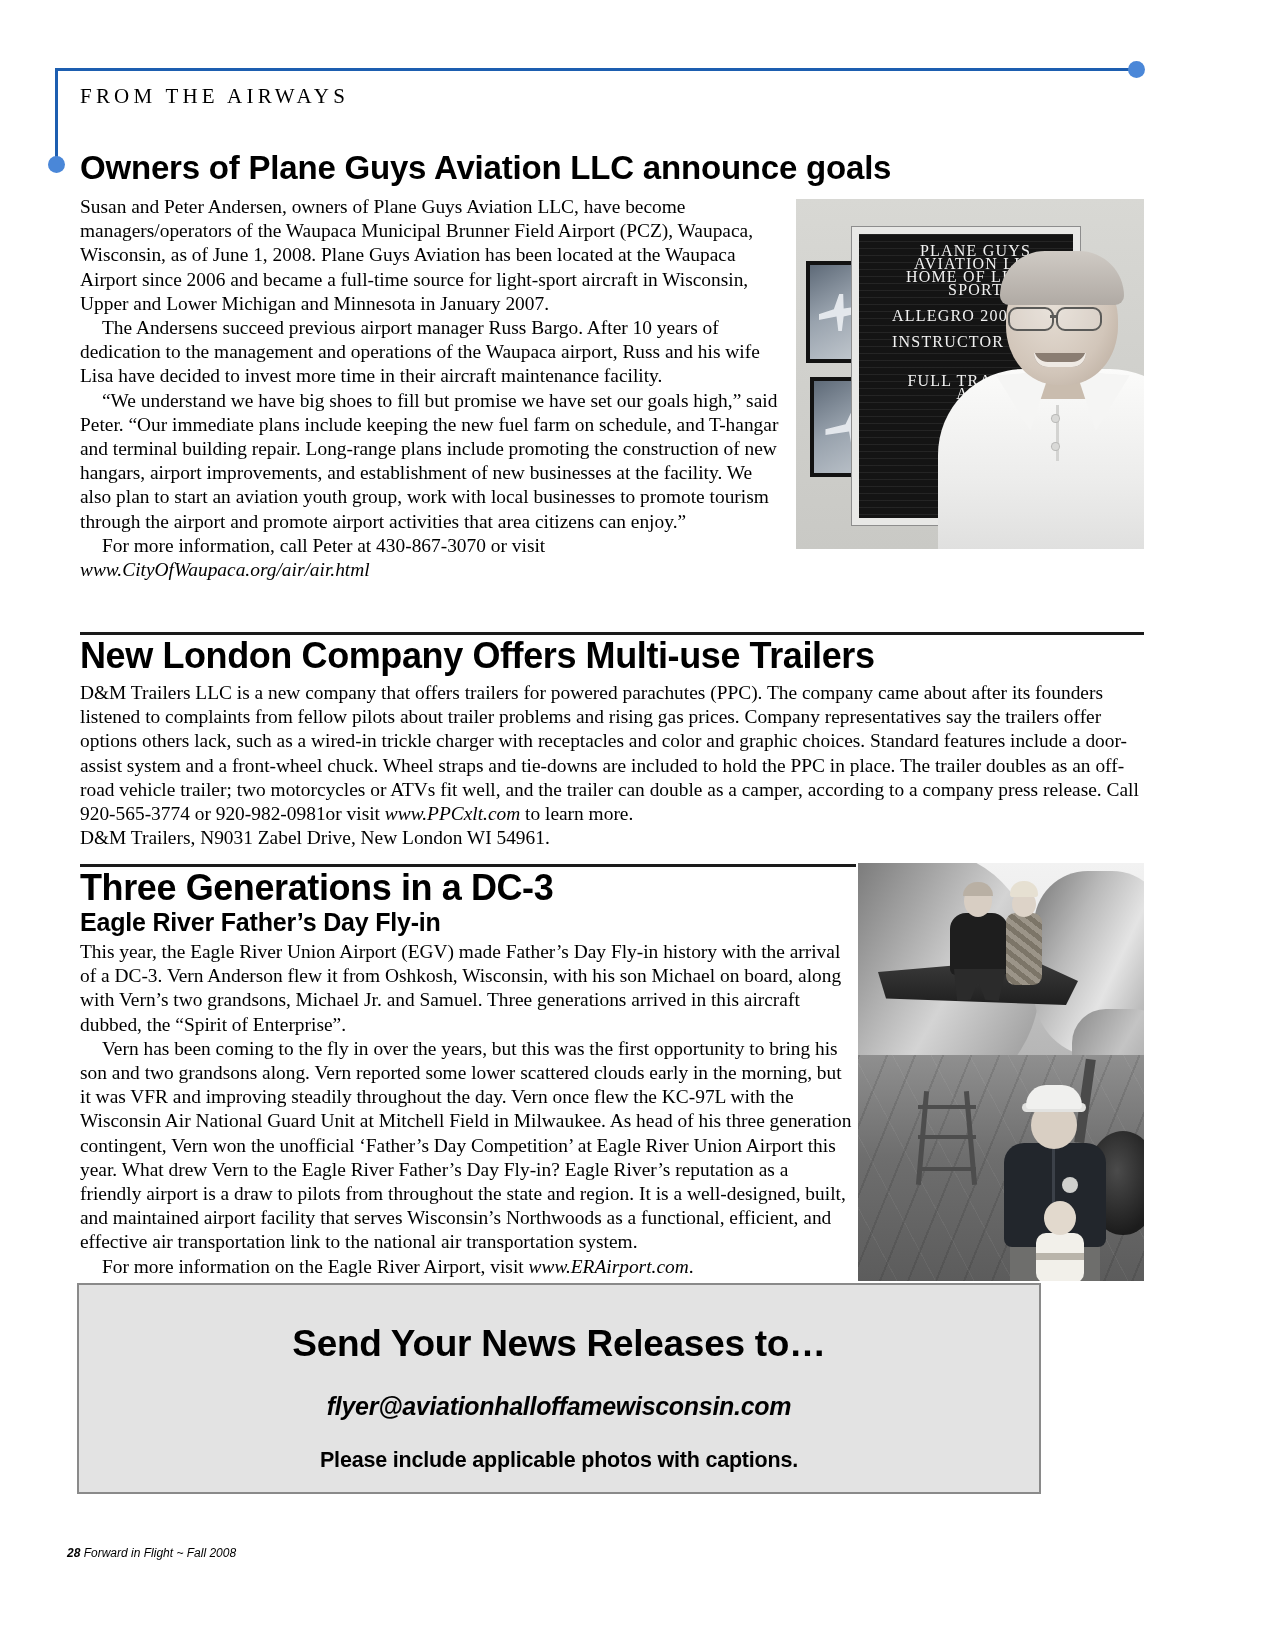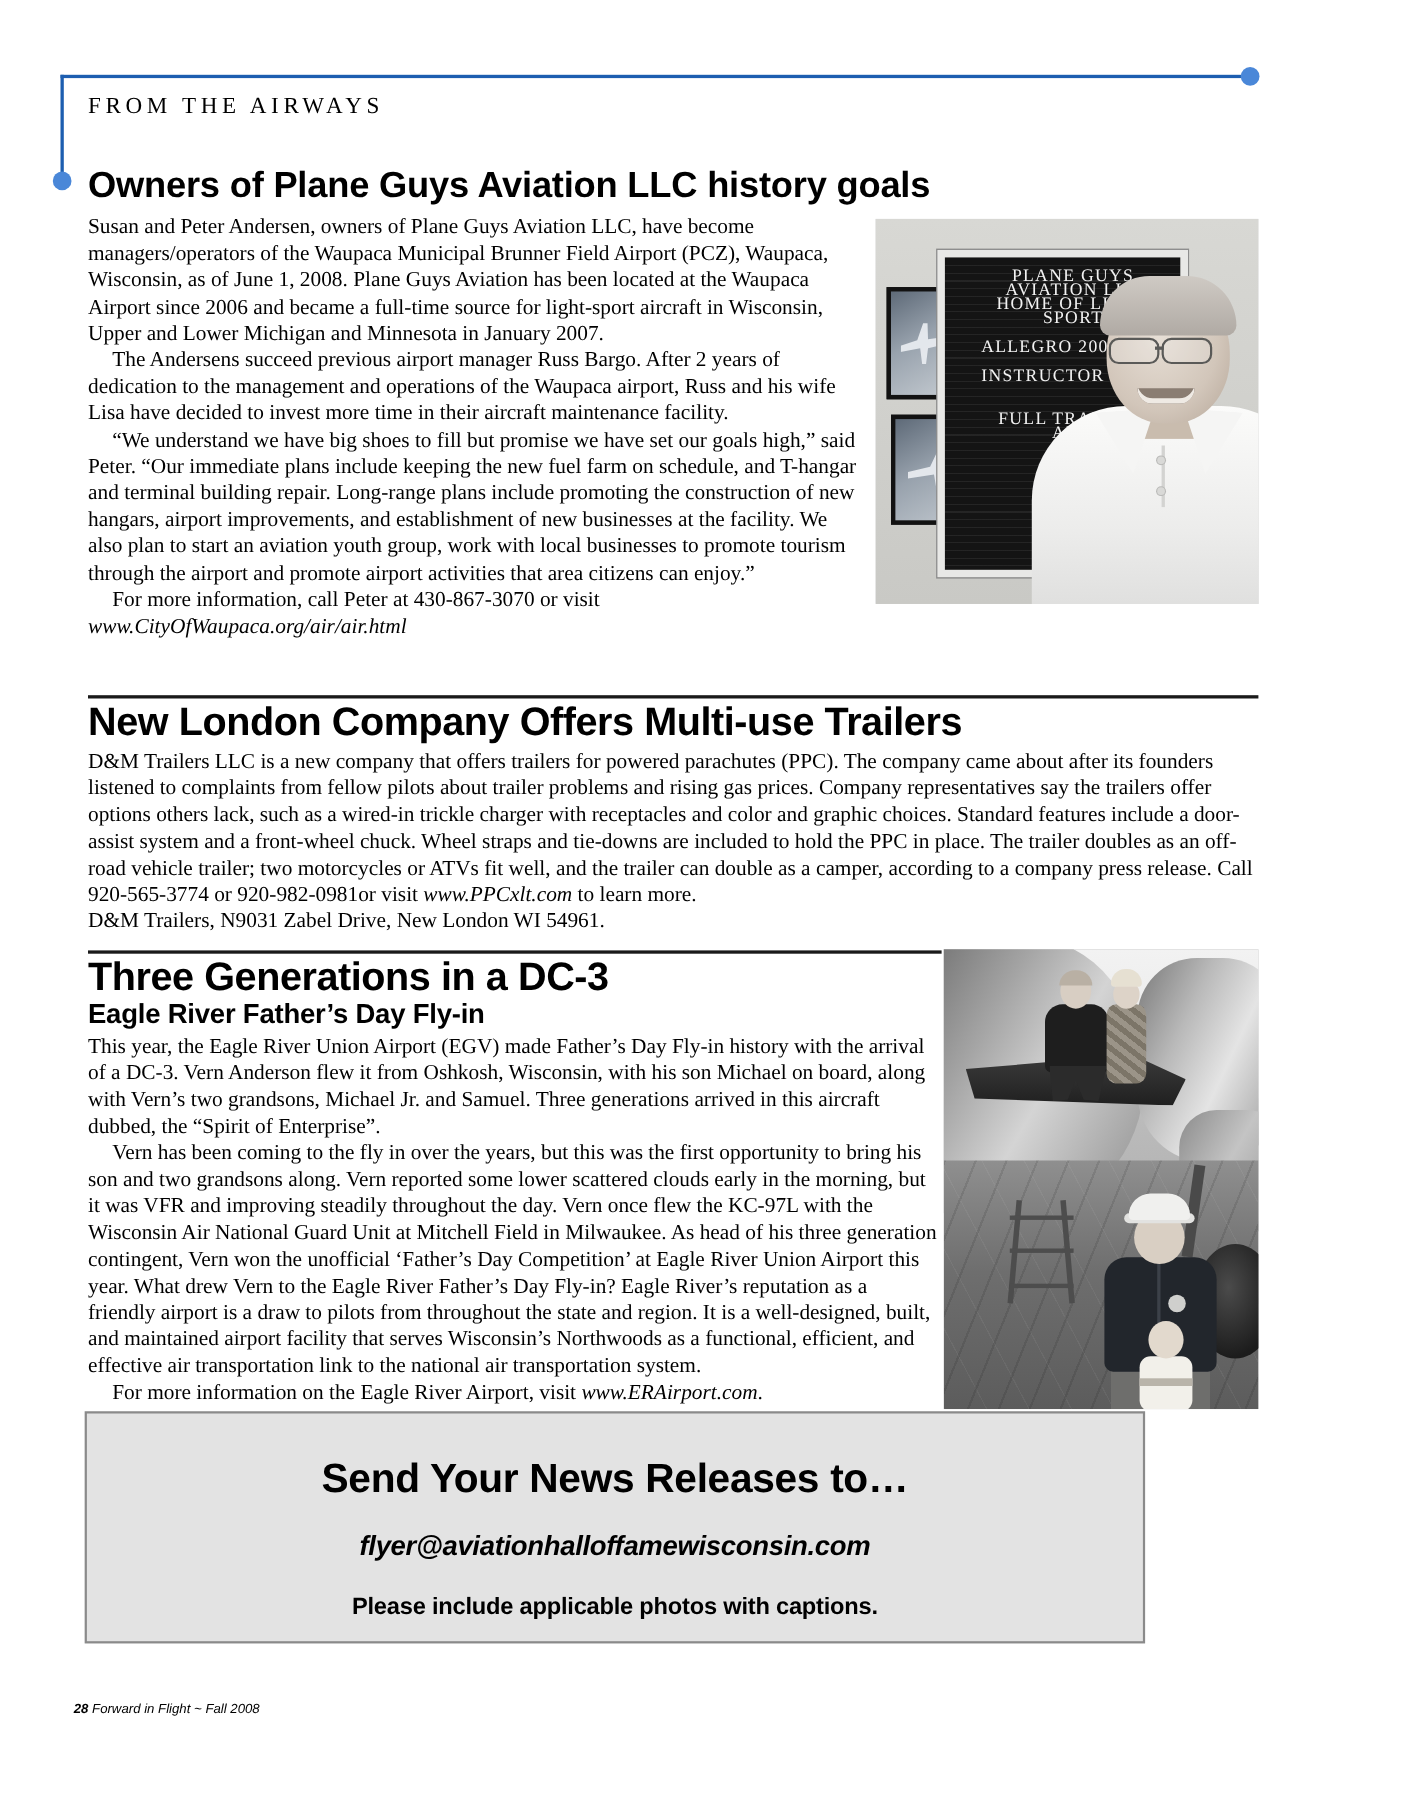--- a/index.html
+++ b/index.html
@@ -409,28 +409,28 @@
     <div class="deco-vline"></div>
     <div class="deco-dot-right"></div>
     <div class="deco-dot-left"></div>
   </div>
 
   <div class="kicker">FROM THE AIRWAYS</div>
 
   <div class="art1">
 
     <div class="art1-headwrap">
-      <h2 class="subhead">Owners of Plane Guys Aviation LLC history goals</h2>
+      <h2 class="subhead">Owners of Plane Guys Aviation LLC announce goals</h2>
     </div>
 
     <div class="art1-cols">
 
       <div class="art1-text body-text">
         <p>Susan and Peter Andersen, owners of Plane Guys Aviation LLC, have become managers/operators of the Waupaca Municipal Brunner Field Airport (PCZ), Waupaca, Wisconsin, as of June 1, 2008. Plane Guys Aviation has been located at the Waupaca Airport since 2006 and became a full-time source for light-sport aircraft in Wisconsin, Upper and Lower Michigan and Minnesota in January 2007.</p>
-        <p class="indent">The Andersens succeed previous airport manager Russ Bargo. After 2 years of dedication to the management and operations of the Waupaca airport, Russ and his wife Lisa have decided to invest more time in their aircraft maintenance facility.</p>
+        <p class="indent">The Andersens succeed previous airport manager Russ Bargo. After 10 years of dedication to the management and operations of the Waupaca airport, Russ and his wife Lisa have decided to invest more time in their aircraft maintenance facility.</p>
         <p class="indent">“We understand we have big shoes to fill but promise we have set our goals high,” said Peter. “Our immediate plans include keeping the new fuel farm on schedule, and T-hangar and terminal building repair. Long-range plans include promoting the construction of new hangars, airport improvements, and establishment of new businesses at the facility. We also plan to start an aviation youth group, work with local businesses to promote tourism through the airport and promote airport activities that area citizens can enjoy.”</p>
         <p class="indent"><span>For more information, call Peter at 430-867-3070 or visit </span><span class="ital">www.CityOfWaupaca.org/air/air.html</span></p>
       </div>
 
       <div class="photo1">
         <div class="p1-wall"></div>
 
         <div class="p1-frame p1-f1">
           <div class="p1-frame-inner">
               <div class="p1-frame-plane"></div>

